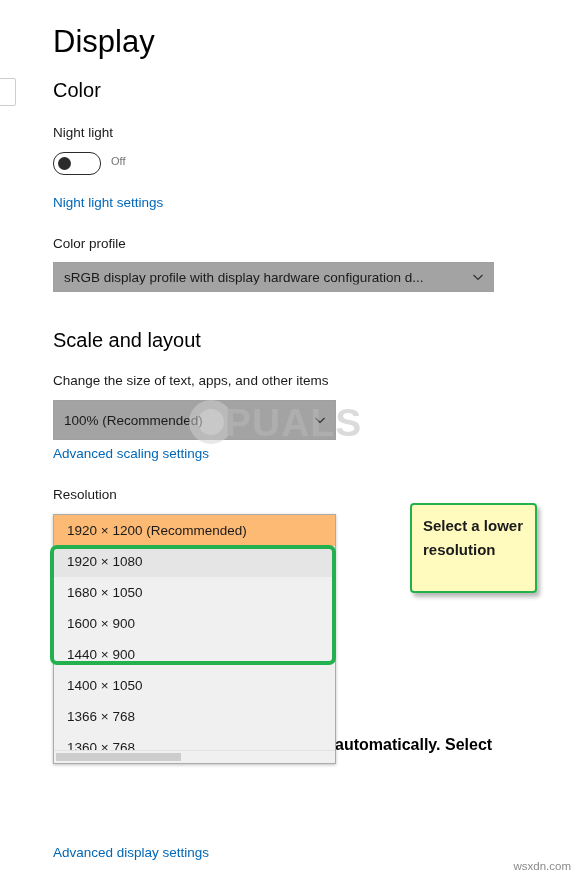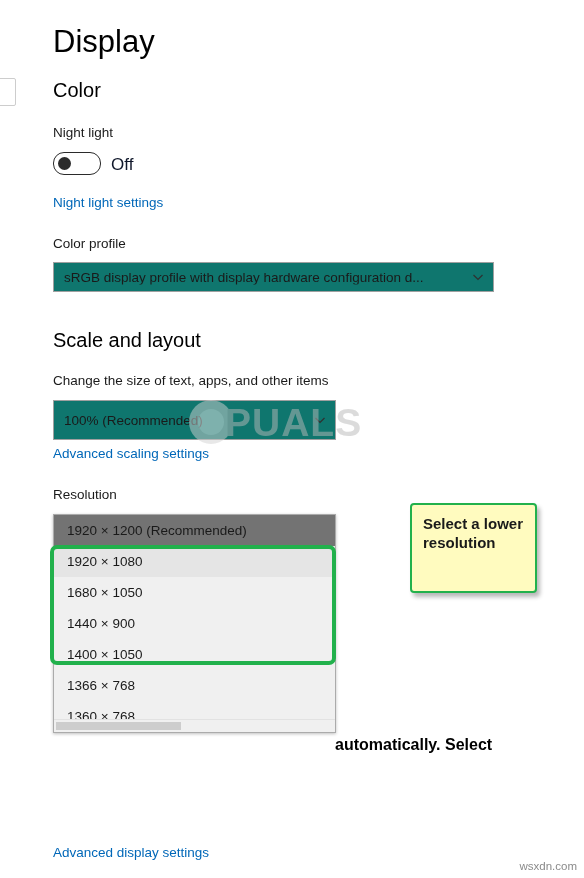--- a/index.html
+++ b/index.html
@@ -37,29 +37,29 @@
   
   .toggle{
     position:absolute;left:29px;top:152px;width:46px;height:21px;
     border:1px solid #2b2b2b;border-radius:11px;background:#fff;
   }
   .toggle .knob{
     position:absolute;left:4px;top:4px;width:13px;height:13px;border-radius:50%;
     background:#2b2b2b;
   }
   .toggle-state{
-    position:absolute;left:87px;top:155px;font-size:17px;color:#0f172a;
+    position:absolute;left:87px;top:155px;font-size:11px;color:#737373;
   }
   a.link{
     position:absolute;font-size:13.5px;color:#0067b8;text-decoration:none;
     cursor:pointer;
   }
   
   .combo{
-    position:absolute;background:#0f766e;border:1px solid #a0a0a0;
+    position:absolute;background:#a3a3a3;border:1px solid #a0a0a0;
     box-sizing:border-box;
     font-size:13.5px;color:#1a1a1a;
   }
   .combo .txt{
     position:absolute;left:10px;top:50%;transform:translateY(-50%);
     white-space:nowrap;overflow:hidden;
   }
   .combo .chev{
     position:absolute;right:9px;top:50%;transform:translateY(-50%);
     width:12px;height:12px;
@@ -69,21 +69,21 @@
   .dropdown{
     position:absolute;left:29px;top:514px;width:283px;
     background:#f0f0f0;border:1px solid #ababab;box-sizing:border-box;
     box-shadow:0 1px 3px rgba(0,0,0,.25);
   }
   .dd-item{
     height:31px;line-height:31px;padding-left:13px;
     font-size:13.5px;color:#1a1a1a;white-space:nowrap;
     box-sizing:border-box;
   }
-  .dd-item.selected{background:#737373;}
+  .dd-item.selected{background:#fdba74;}
   .dd-item.hover{background:#e5e5e5;}
   .dd-hscroll{
     position:absolute;left:0;bottom:0;height:12px;width:100%;
     background:#f0f0f0;border-top:1px solid #e2e2e2;
   }
   .dd-hthumb{
     position:absolute;left:2px;top:2px;height:8px;width:125px;background:#cdcdcd;
   }
   
   .green-box{
@@ -93,21 +93,21 @@
   }
   
   .callout{
     position:absolute;left:386px;top:503px;width:127px;height:90px;
     background:#fffbbf;border:2px solid #22b14c;border-radius:4px;
     box-sizing:border-box;
     box-shadow:3px 4px 4px rgba(0,0,0,.28);
   }
   .callout .ctext{
     position:absolute;left:11px;top:9px;right:6px;
-    font-size:15px;font-weight:bold;color:#1a1a1a;line-height:19px;
+    font-size:15px;font-weight:bold;color:#1a1a1a;line-height:24px;
   }
   
   .watermark{
     position:absolute;left:165px;top:398px;width:290px;height:52px;
     pointer-events:none;
     opacity:.5;
   }
   .wm-text{
     position:absolute;left:36px;top:3px;
     font-size:39px;font-weight:bold;letter-spacing:1px;
@@ -116,21 +116,21 @@
   .wm-logo{
     position:absolute;left:0;top:2px;width:44px;height:44px;
     border-radius:50%;
     background:#d2d2d2;
   }
   .wm-logo:after{
     content:"";position:absolute;left:9px;top:9px;width:26px;height:26px;
     border-radius:50%;background:#ededed;
   }
   .bottom-right{
-    position:absolute;right:7px;bottom:6px;font-size:11.5px;color:#8a8a8a;margin-top:24px;
+    position:absolute;right:13px;bottom:6px;font-size:11.5px;color:#8a8a8a;margin-top:24px;
   }
   .behind-text{
     position:absolute;font-size:16px;color:#000000;font-weight:bold;
   }
 </style>
 </head>
 <body>
 
 <div class="left-sliver"></div>
 <div class="left-stub"></div>
@@ -177,20 +177,21 @@
   <a class="link" style="left:29px;top:446px;">Advanced scaling settings</a>
 
   <div class="lbl" style="left:29px;top:487px;">Resolution</div>
 
   <div class="behind-text" style="left:311px;top:736px;">automatically. Select</div>
 
   <div class="dropdown">
     <div class="dd-item selected">1920 × 1200 (Recommended)</div>
     <div class="dd-item hover">1920 × 1080</div>
     <div class="dd-item">1680 × 1050</div>
+    <div class="dd-item">1600 × 900</div>
     <div class="dd-item">1440 × 900</div>
     <div class="dd-item">1400 × 1050</div>
     <div class="dd-item">1366 × 768</div>
     <div class="dd-item">1360 × 768</div>
     <div class="dd-hscroll">
       <div class="dd-hthumb"></div>
     </div>
   </div>
 
   <div class="green-box"></div>

